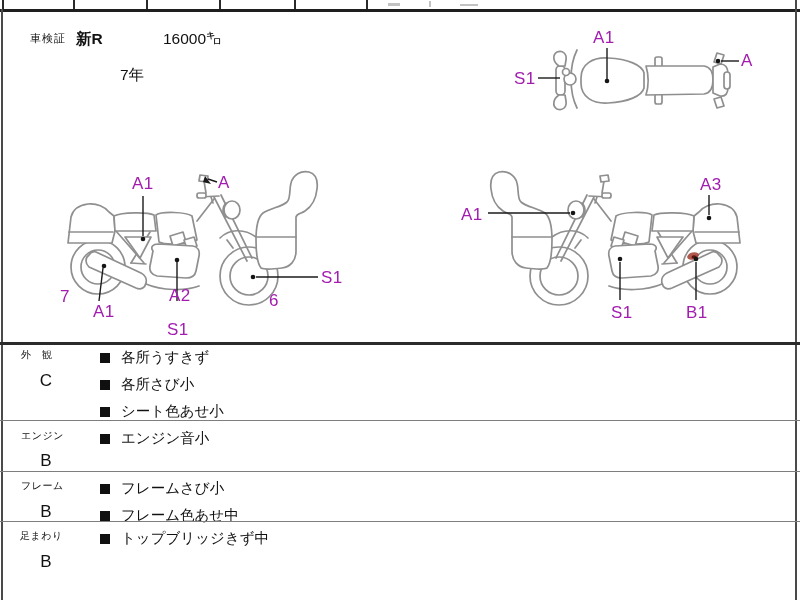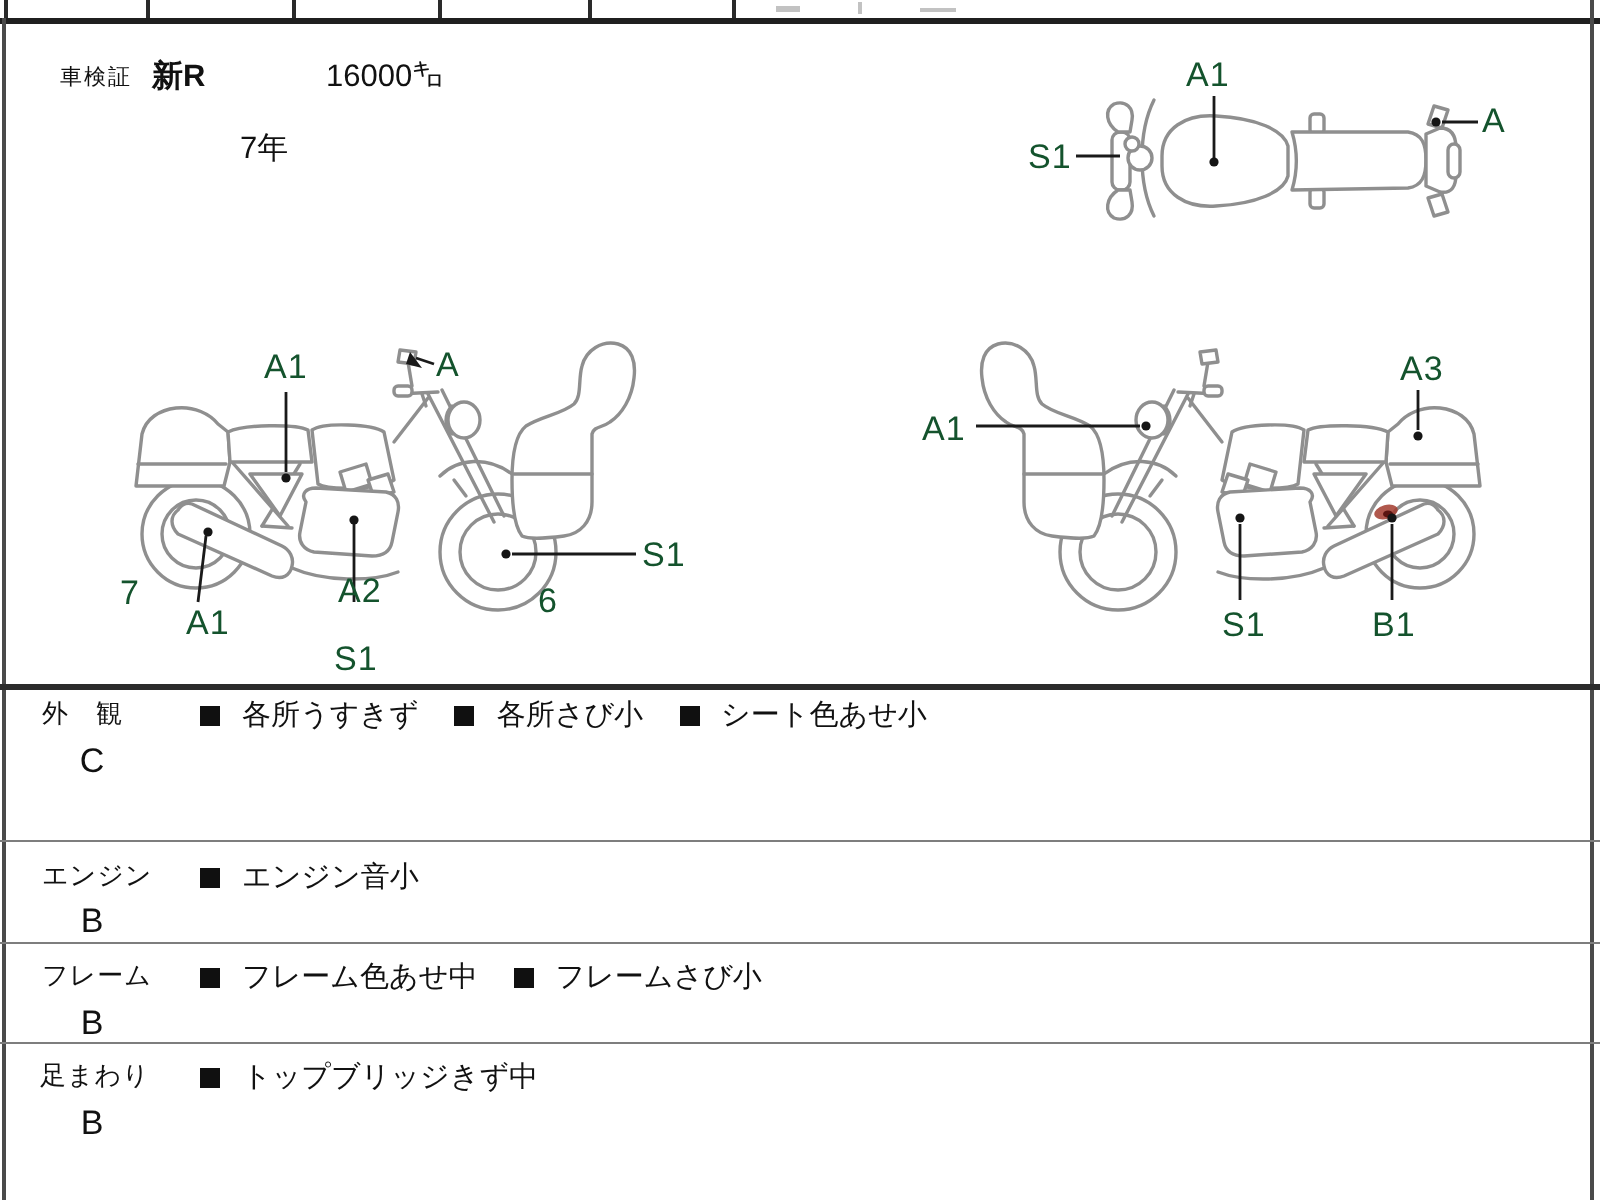--- a/index.html
+++ b/index.html
@@ -14,27 +14,27 @@
   .border-left{position:absolute;left:1px;top:9px;width:2px;height:591px;background:#4a4a4a;}
   .border-right{position:absolute;left:795px;top:0;width:2px;height:600px;background:#4a4a4a;}
   .frag{position:absolute;background:#9a9a9a;opacity:.6;}
   
   .reg-label{position:absolute;left:6px;top:31px;font-size:11px;letter-spacing:1px;margin-left:24px;}
   .reg-rows{position:absolute;left:76px;top:31px;font-size:15.5px;}
   .reg-row{display:flex;height:22px;line-height:16px;}
   .reg-era{width:44px;font-weight:bold;}
   .reg-year{width:43px;margin-top:36px;}
   
-  .dlabel{position:absolute;font-size:17px;line-height:1;color:#14532d;letter-spacing:.5px;font-weight:500;}
+  .dlabel{position:absolute;font-size:17px;line-height:1;color:#a21caf;letter-spacing:.5px;font-weight:500;}
   
   .sep-thick{position:absolute;left:0;top:342px;width:800px;height:2.5px;background:#2b2b2b;}
   .sep-thin{position:absolute;left:0;width:800px;height:1.2px;background:#7e7e7e;}
-  .sec-name{position:absolute;left:21px;font-size:13px;letter-spacing:.5px;white-space:pre;}
+  .sec-name{position:absolute;left:21px;font-size:10px;letter-spacing:.5px;white-space:pre;}
   .sec-grade{position:absolute;left:28px;width:36px;text-align:center;font-size:17px;}
-  .sec-notes{position:absolute;left:100px;display:flex;gap:18px;font-size:14.5px;white-space:nowrap;}
+  .sec-notes{position:absolute;left:100px;display:flex;gap:8px;font-size:14.5px;white-space:nowrap;flex-direction:column;}
   .note{display:inline-flex;align-items:center;}
   .bullet{display:inline-block;width:10px;height:10px;background:#101010;margin-right:11px;flex:0 0 auto;}
   svg{position:absolute;left:0;top:0;}
 </style>
 </head>
 <body>
 
 <div>
   <div class="tick" style="left:2px"></div>
   <div class="tick" style="left:73px"></div>
@@ -225,25 +225,25 @@
   </div>
 </div>
 <div class="sep-thin" style="top:471px"></div>
 
 <div>
   <div class="sec-name" style="top:479px">フレーム</div>
   <div class="sec-grade" style="top:502px">B</div>
   <div class="sec-notes" style="top:479px">
     <span class="note">
         <span class="bullet"></span>
+        <span>フレームさび小</span>
+      </span>
+    <span class="note">
+        <span class="bullet"></span>
         <span>フレーム色あせ中</span>
-      </span>
-    <span class="note">
-        <span class="bullet"></span>
-        <span>フレームさび小</span>
       </span>
   </div>
 </div>
 <div class="sep-thin" style="top:521px"></div>
 
 <div>
   <div class="sec-name" style="top:529px;left:20px">足まわり</div>
   <div class="sec-grade" style="top:552px">B</div>
   <div class="sec-notes" style="top:529px">
     <span class="note">

